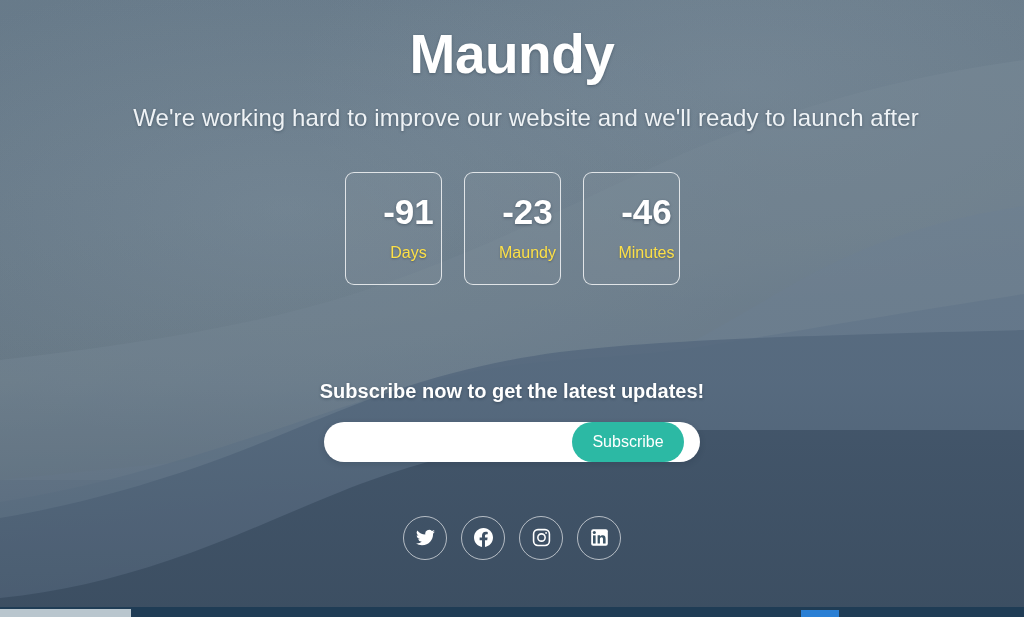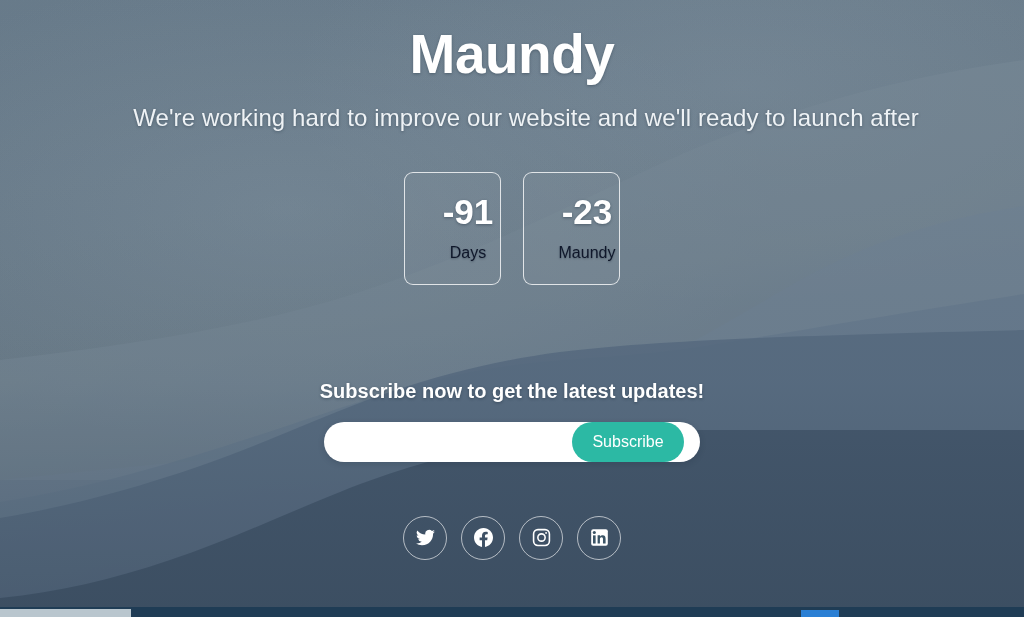--- a/index.html
+++ b/index.html
@@ -101,21 +101,21 @@
     font-size: 35px;
     font-weight: bold;
     line-height: 1;
     color: #ffffff;
     text-shadow: 0 1px 3px rgba(20,35,50,0.4);
   }
   .count-label {
     margin-top: 15px;
     font-size: 16px;
     font-weight: 400;
-    color: #0f172a;
+    color: #fde047;
     text-shadow: 0 1px 2px rgba(20,35,50,0.35);
   }
 
   
   .subscribe-heading {
     margin-top: 95px;
     font-size: 20px;
     font-weight: bold;
     color: #ffffff;
     text-shadow: 0 1px 3px rgba(20,35,50,0.4);
@@ -255,20 +255,24 @@
       <div class="count-box">
         <div class="count-value">-91</div>
         <div class="count-label">Days</div>
       </div>
 
       <div class="count-box">
         <div class="count-value">-23</div>
         <div class="count-label">Maundy</div>
       </div>
 
+      <div class="count-box">
+        <div class="count-value">-46</div>
+        <div class="count-label">Minutes</div>
+      </div>
 
 
     </div>
 
     <h2 class="subscribe-heading">Subscribe now to get the latest updates!</h2>
 
     <form class="subscribe-form">
       <input class="subscribe-input" type="text" placeholder="" style="">
       <button class="subscribe-button" type="submit">Subscribe</button>
     </form>

